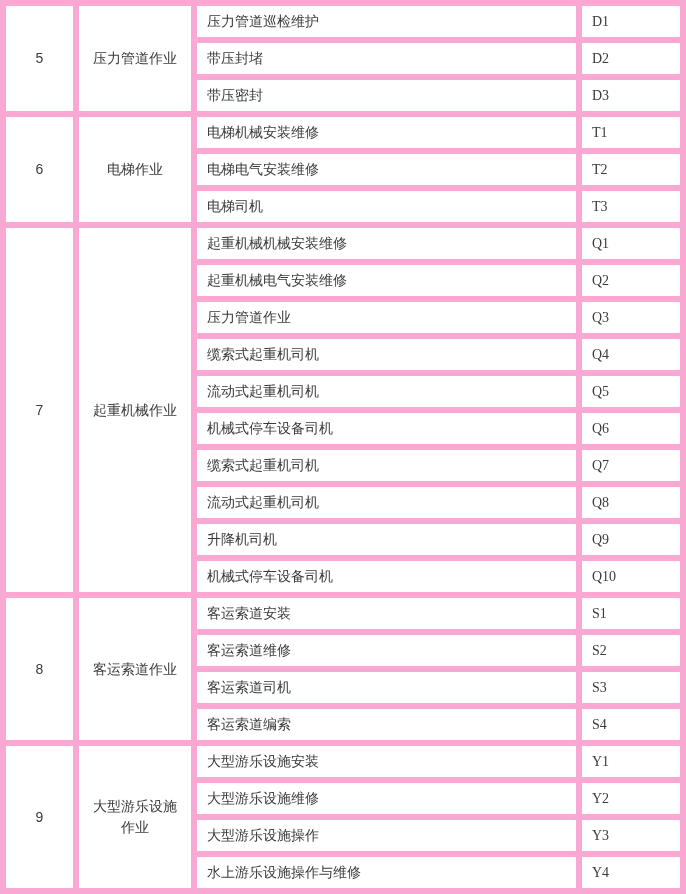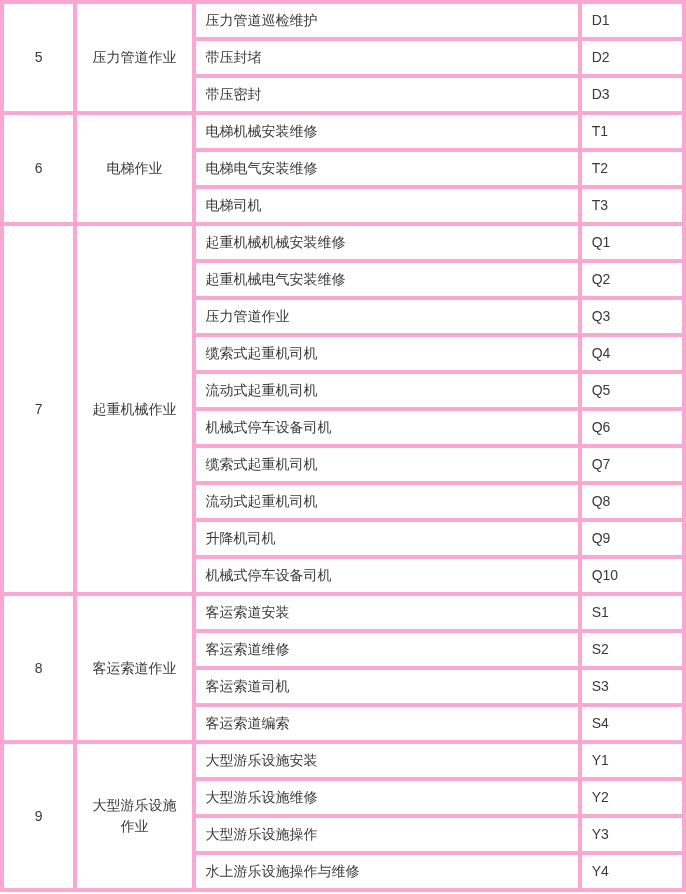--- a/index.html
+++ b/index.html
@@ -12,21 +12,21 @@
     height: 894px;
     font-family: "Liberation Sans", sans-serif;
     color: #333333;
   }
   table.cat-table {
     border-collapse: collapse;
     width: 686px;
     table-layout: fixed;
   }
   table.cat-table td {
-    border: 4px solid #f9a8d4;
+    border: 6px solid #f9a8d4;
     font-size: 14px;
     color: #3a3a3a;
     padding: 0 10px;
     line-height: 1.5;
     vertical-align: middle;
     box-sizing: border-box;
   }
   td.col-no {
     width: 73px;
     text-align: center;
@@ -38,20 +38,21 @@
   }
   td.col-item {
     width: 385px;
     text-align: left;
     padding-left: 16px;
   }
   td.col-code {
     width: 104px;
     text-align: left;
     padding-left: 14px;
+    font-family: Liberation Serif, serif;
   }
   tr { height: 37px; }
 </style>
 </head>
 <body>
 
 <table class="cat-table">
   <tbody>
 
     <tr>

